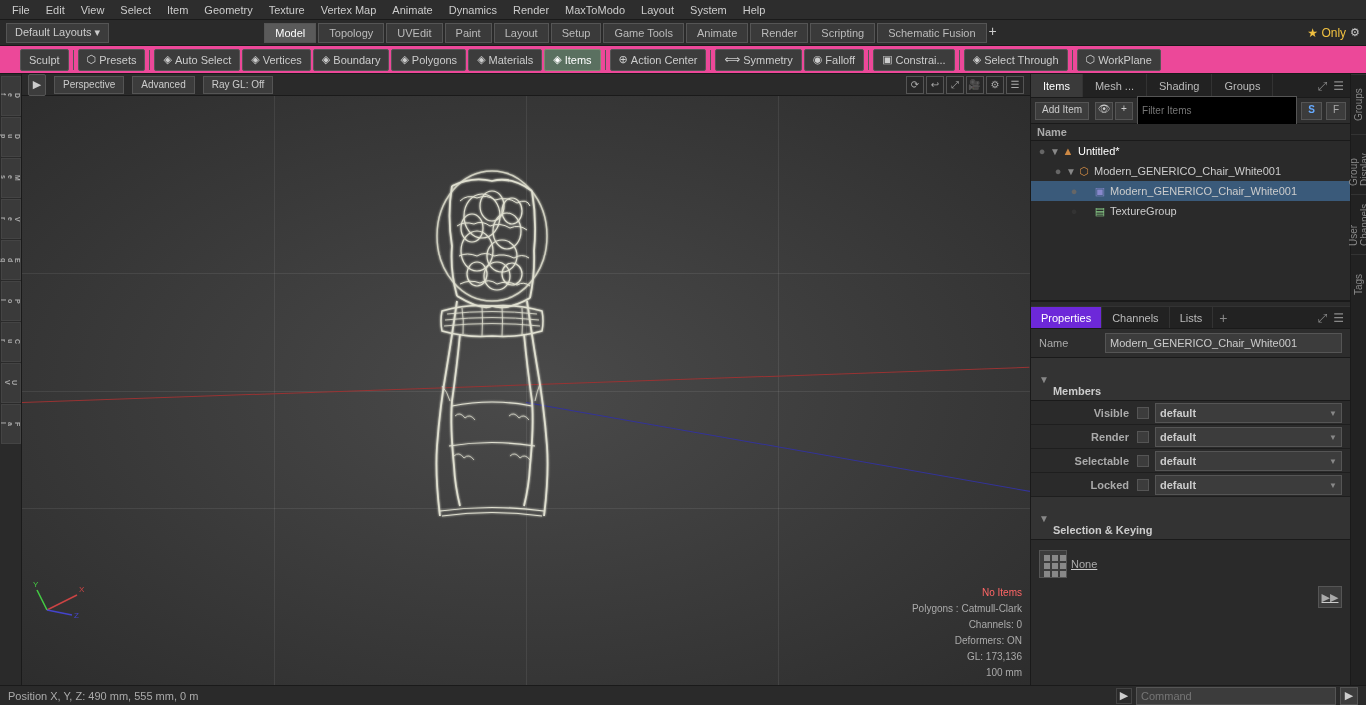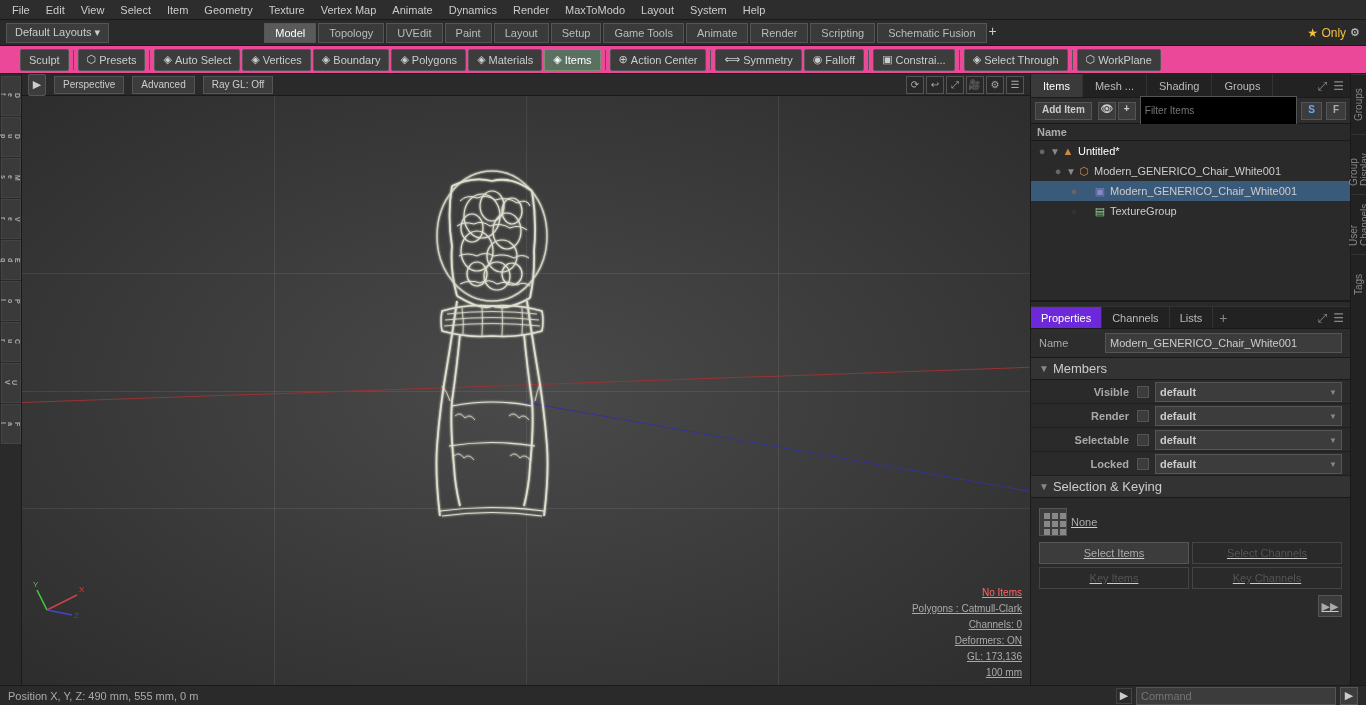--- a/index.html
+++ b/index.html
@@ -39,36 +39,36 @@
     .viewport-body { position: relative; width: 100%; height: calc(100% - 22px); background: #3d3d3d; }
     
     
     .viewport-3d { width: 100%; height: 100%; background: radial-gradient(ellipse at center, #4a4a4a 0%, #2d2d2d 100%); position: relative; overflow: hidden; }
     
     
     .grid-line-h { position: absolute; left: 0; right: 0; height: 1px; background: rgba(255,255,255,0.08); }
     .grid-line-v { position: absolute; top: 0; bottom: 0; width: 1px; background: rgba(255,255,255,0.08); }
 
     
-    .viewport-status { position: absolute; bottom: 0; right: 0; text-align: right; padding: 4px 8px; color: #aaa; font-size: 10px; line-height: 1.6; text-decoration: underline; }
+    .viewport-status { position: absolute; bottom: 0; right: 0; text-align: right; padding: 4px 8px; color: #aaa; font-size: 10px; line-height: 1.6; }
     .viewport-status .no-items { color: #ff6666; }
 
     
     .right-panel { width: 320px; background: #2a2a2a; border-left: 1px solid #1a1a1a; display: flex; flex-direction: column; }
     
     
     .panel-tabs { display: flex; background: #222; border-bottom: 1px solid #1a1a1a; height: 24px; align-items: center; }
     .panel-tab { color: #bbb; padding: 0 12px; font-size: 11px; cursor: pointer; height: 100%; display: flex; align-items: center; border-right: 1px solid #333; }
     .panel-tab.active { background: #3a3a3a; color: #fff; }
     .panel-tab-icons { margin-left: auto; display: flex; gap: 2px; padding-right: 4px; }
     .panel-tab-icon { color: #888; cursor: pointer; font-size: 12px; padding: 2px; }
 
     
     .items-toolbar { background: #2d2d2d; height: 26px; display: flex; align-items: center; padding: 0 4px; gap: 4px; border-bottom: 1px solid #1a1a1a; }
-    .items-toolbar-btn { background: #3c3c3c; border: 1px solid #555; color: #ccc; padding: 1px 6px; font-size: 10px; cursor: pointer; height: 18px; font-weight: bold; }
+    .items-toolbar-btn { background: #3c3c3c; border: 1px solid #555; color: #ccc; padding: 1px 6px; font-size: 10px; cursor: pointer; height: 18px; }
     .items-search { flex: 1; background: #000000; border: 1px solid #555; color: #ccc; padding: 1px 4px; font-size: 10px; height: 30px; }
     .tree-header { background: #2a2a2a; padding: 2px 6px; display: flex; align-items: center; gap: 4px; border-bottom: 1px solid #1a1a1a; }
     
     .tree-item { display: flex; align-items: center; padding: 2px 4px; height: 20px; cursor: pointer; }
     .tree-item.selected { background: #3a5a7a; }
     .tree-eye { width: 14px; height: 14px; display: flex; align-items: center; justify-content: center; color: #888; font-size: 10px; cursor: pointer; }
     .tree-arrow { width: 12px; color: #888; font-size: 10px; display: flex; align-items: center; justify-content: center; }
     .tree-icon { width: 14px; height: 14px; display: flex; align-items: center; justify-content: center; font-size: 11px; margin-right: 3px; color: #bbb; }
     .tree-label { color: #ccc; font-size: 11px; flex: 1; }
     .tree-label.modified { color: #fff; }
@@ -78,21 +78,21 @@
     .props-tab-plus { color: #888; padding: 0 6px; cursor: pointer; font-size: 14px; }
     .props-tab-icons { margin-left: auto; display: flex; gap: 2px; padding-right: 4px; }
 
     .props-name-row { display: flex; align-items: center; padding: 4px 8px; gap: 6px; background: #2d2d2d; border-bottom: 1px solid #1a1a1a; }
     .props-name-label { color: #aaa; font-size: 11px; width: 60px; flex-shrink: 0; }
     .props-name-input { flex: 1; background: #3c3c3c; border: 1px solid #555; color: #ccc; padding: 2px 4px; font-size: 11px; height: 20px; }
 
     .props-section { background: #2a2a2a; }
     .props-section-header { background: #333; padding: 3px 8px; display: flex; align-items: center; gap: 4px; cursor: pointer; border-bottom: 1px solid #1a1a1a; }
     .props-section-arrow { color: #888; font-size: 10px; }
-    .props-section-title { color: #ccc; font-size: 13px; font-weight: normal; }
+    .props-section-title { color: #ccc; font-size: 11px; font-weight: bold; margin-top: 24px; }
 
     .props-row { display: flex; align-items: center; padding: 3px 8px; border-bottom: 1px solid #1e1e1e; height: 24px; font-weight: bold; }
     .props-row-label { color: #aaa; font-size: 11px; flex: 0 0 90px; text-align: right; margin-right: 8px; }
     .props-row-ctrl { flex: 1; display: flex; align-items: center; gap: 2px; }
     .props-dropdown { flex: 1; background: #3c3c3c; border: 1px solid #555; color: #ccc; padding: 1px 4px; font-size: 11px; height: 20px; display: flex; align-items: center; justify-content: space-between; cursor: pointer; }
     .props-dropdown-arrow { color: #888; font-size: 10px; }
     .props-checkbox { width: 12px; height: 12px; background: #3c3c3c; border: 1px solid #555; display: flex; align-items: center; justify-content: center; margin-right: 4px; cursor: pointer; }
     .sel-keying-grid { display: flex; align-items: center; gap: 4px; padding: 4px 0; }
     .sel-keying-dots { width: 28px; height: 28px; background: #3c3c3c; border: 1px solid #555; display: grid; grid-template-columns: repeat(3, 1fr); gap: 2px; padding: 4px; cursor: pointer; }
     .sel-keying-dot { width: 6px; height: 6px; background: #888; border-radius: 0; }
@@ -531,26 +531,20 @@
               <div class="sel-keying-dot"></div>
               <div class="sel-keying-dot"></div>
               <div class="sel-keying-dot"></div>
               <div class="sel-keying-dot"></div>
               <div class="sel-keying-dot"></div>
               <div class="sel-keying-dot"></div>
             </div>
             <span class="sel-keying-none">None</span>
           </div>
 
-          <div class="sel-btns-grid">
-            <div class="sel-btn">Select Items</div>
-            <div class="sel-btn disabled">Select Channels</div>
-            <div class="sel-btn disabled">Key Items</div>
-            <div class="sel-btn disabled">Key Channels</div>
-          </div>
 
           <div style="display:flex; justify-content:flex-end; margin-top:4px;">
             <div class="sel-btn" style="width:24px; flex:none; background:#3c3c3c;">▶▶</div>
           </div>
         </div>
       </div>
 
     </div>
 
   </div>

